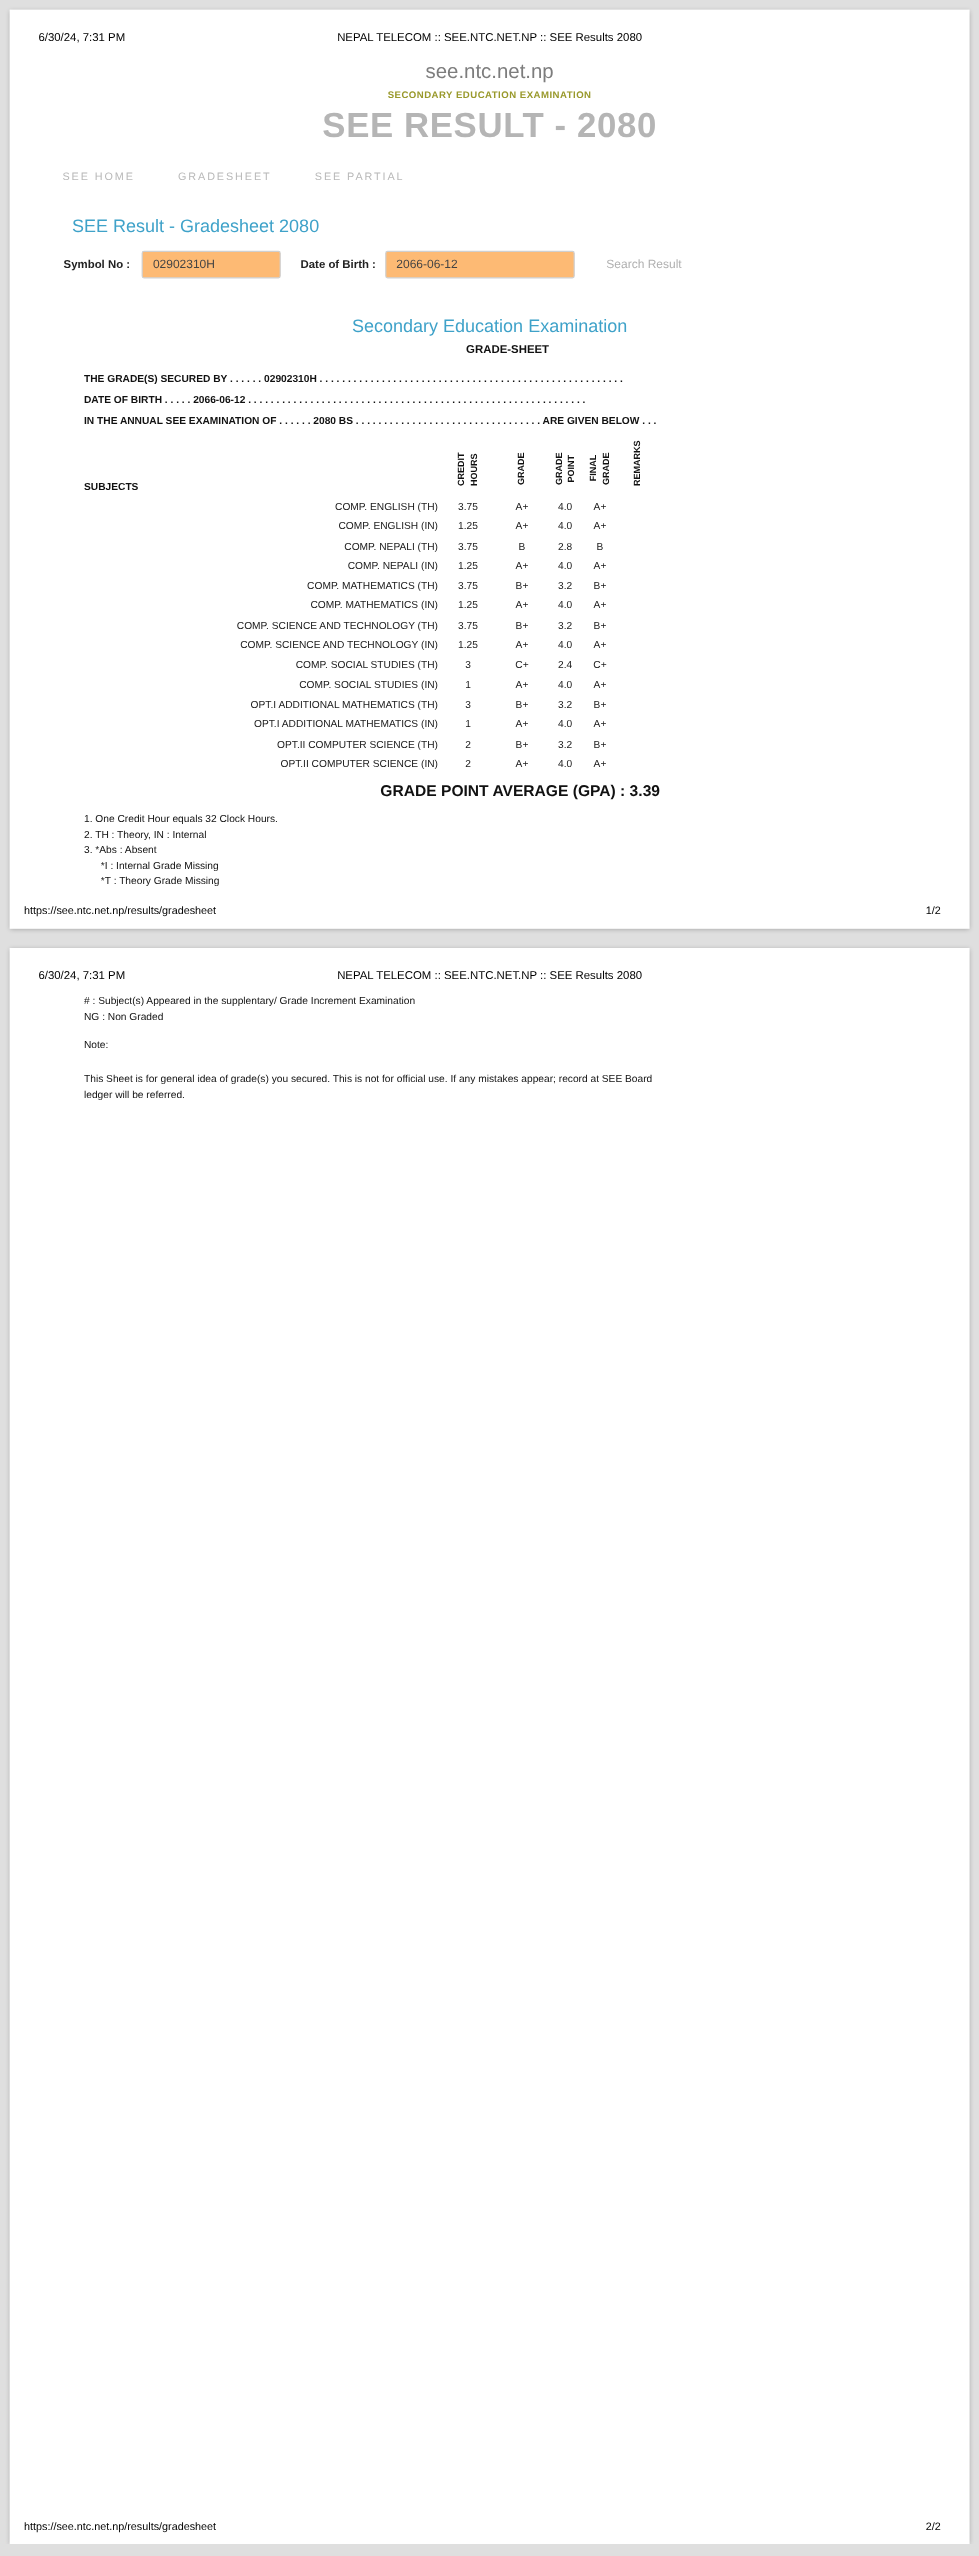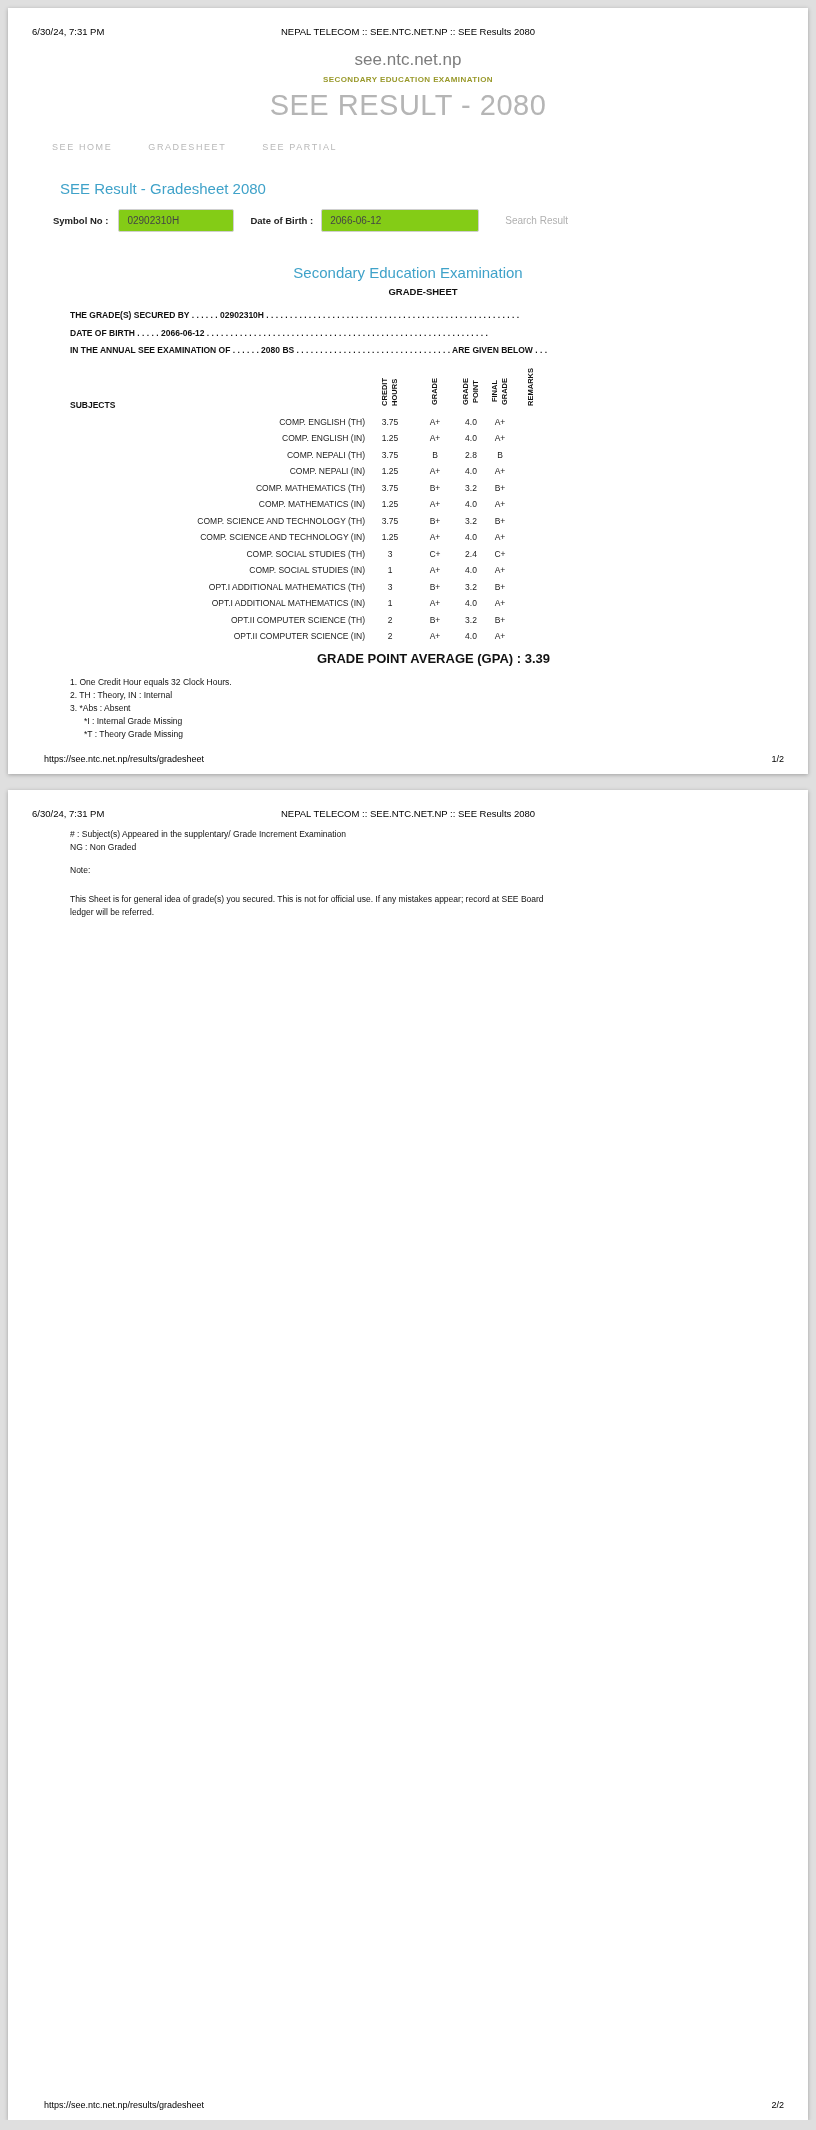--- a/index.html
+++ b/index.html
@@ -19,33 +19,33 @@
   }
   .page1 { height:766px; margin-top:8px; }
   .page2 { height:1330px; margin-top:16px; }
 
   .print-header { position:relative; padding-top:18px; height:32px; }
   .ph-date { position:absolute; left:24px; top:18px; font-size:9.5px; color:#000; }
   .ph-title { display:block; text-align:center; font-size:9.5px; color:#000; }
 
   .site-domain { text-align:center; color:#7d7d7d; font-size:17px; margin-top:10px; }
   .site-exam { text-align:center; color:#99992b; font-size:8px; font-weight:bold; letter-spacing:.4px; margin-top:5px; }
-  .site-title { text-align:center; color:#b5b5b5; font-size:29px; font-weight:normal; margin-top:5px; letter-spacing:.5px; }
+  .site-title { text-align:center; color:#b5b5b5; font-size:29px; font-weight:bold; margin-top:5px; letter-spacing:.5px; }
 
   .nav { margin:20px 0 0 44px; display:flex; gap:36px; }
   .nav a { font-size:9px; letter-spacing:1.6px; color:#b8b8b8; text-decoration:none; cursor:pointer; }
 
   .gs-heading { margin:28px 0 0 52px; color:#3fa2c9; font-size:15px; font-weight:normal; }
 
   .form-row { margin:12px 0 0 45px; display:flex; align-items:center; }
   .form-row label { font-size:9.5px; font-weight:bold; color:#222; }
   .form-row input {
     border:1px solid #cfcfcf; border-radius:2px; height:23px;
     font-size:10px; color:#444; padding:0 8px;
-    font-family:"Liberation Sans", sans-serif; background:#84cc16;
+    font-family:"Liberation Sans", sans-serif; background:#fdba74;
   }
   .inp-symbol { width:116px; margin-left:10px; }
   .lbl-dob { margin-left:16px; }
   .inp-dob { width:158px; margin-left:8px; }
   .btn-search {
     margin-left:26px; border:none; background:none; color:#b0b0b0;
     font-size:10px; font-family:"Liberation Sans", sans-serif; cursor:pointer;
   }
 
   .sheet-title { text-align:center; color:#3fa2c9; font-size:15px; margin-top:32px; }
@@ -70,21 +70,21 @@
   tbody td { font-size:8.5px; color:#1a1a1a; padding:0; vertical-align:middle; }
   td.subj { text-align:right; }
   td.num { text-align:center; }
 
   .gpa { width:480px; margin:6px 0 0 62px; text-align:right; font-size:13px; font-weight:600; color:#111; }
 
   .footnotes { margin:10px 0 0 62px; font-size:8.5px; line-height:13px; color:#111; }
   .footnotes .indent { margin-left:14px; }
 
   .print-footer {
-    position:absolute; bottom:10px; left:36px; right:24px;
+    position:absolute; bottom:10px; left:12px; right:24px;
     display:flex; justify-content:space-between; font-size:9px; color:#000;
   }
 
   .p2-notes { margin:6px 0 0 62px; font-size:8.5px; line-height:13px; color:#111; }
   .p2-notes .note-label { margin-top:10px; }
   .p2-notes .note-text { max-width:482px; margin-top:16px; line-height:13px; }
 </style>
 </head>
 <body>
 

